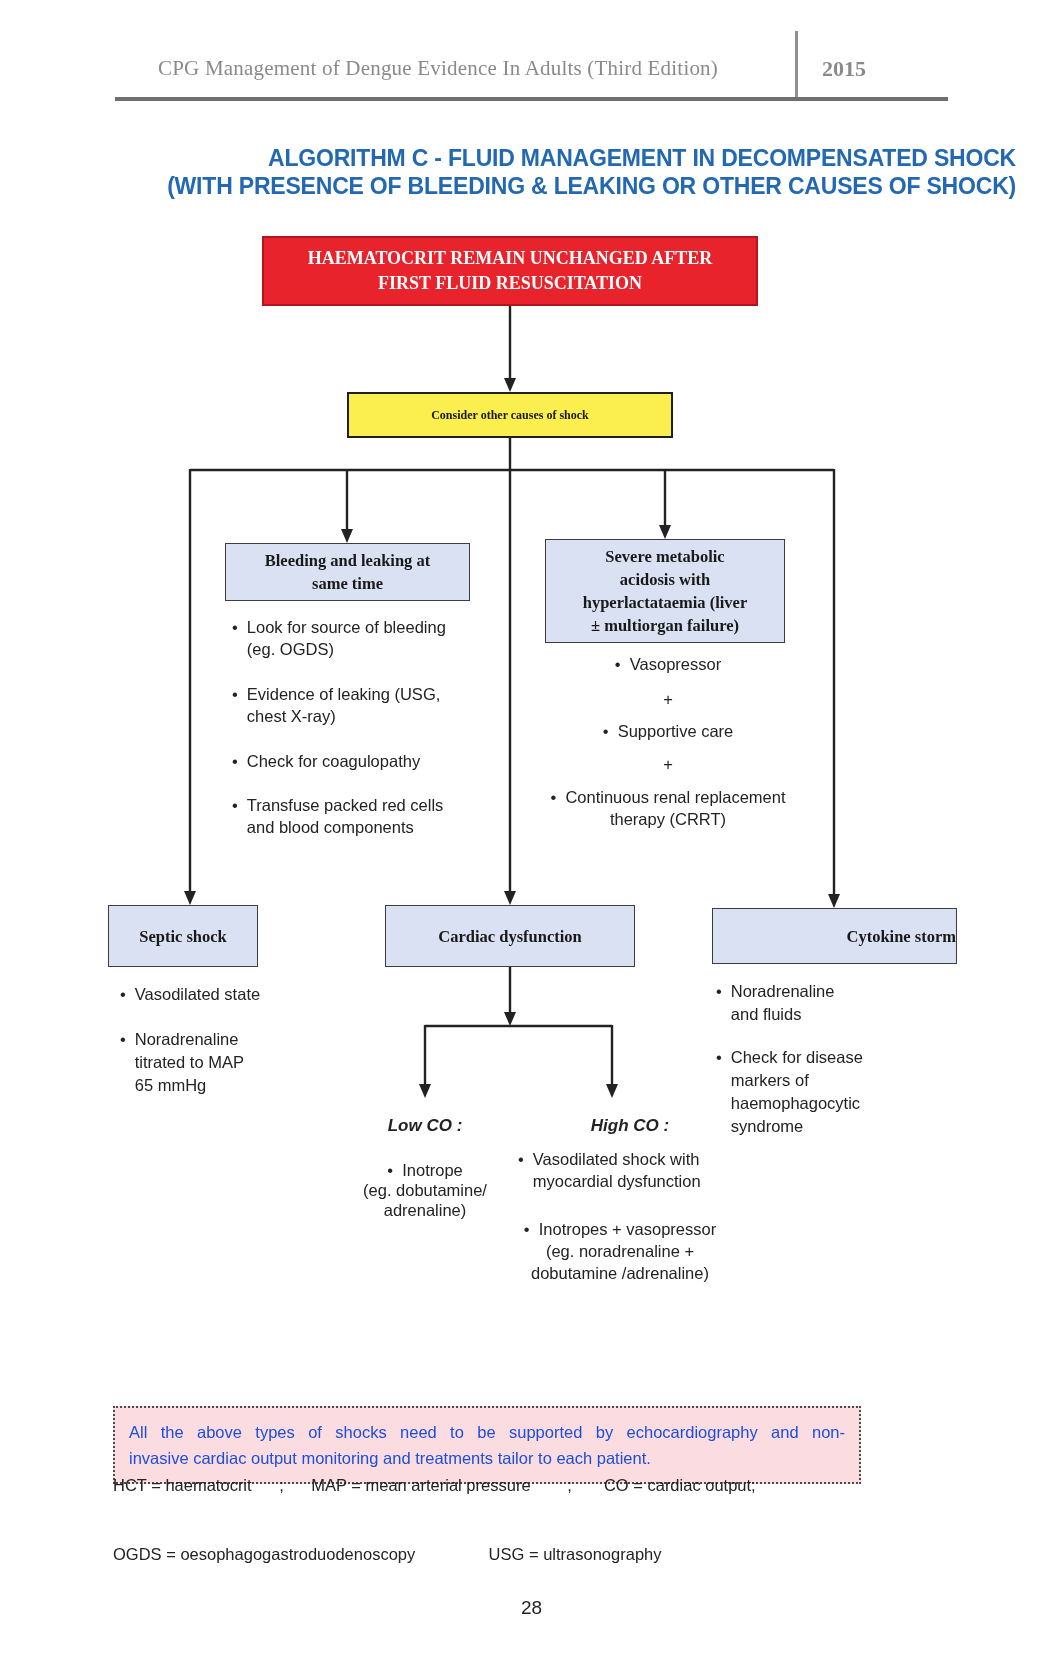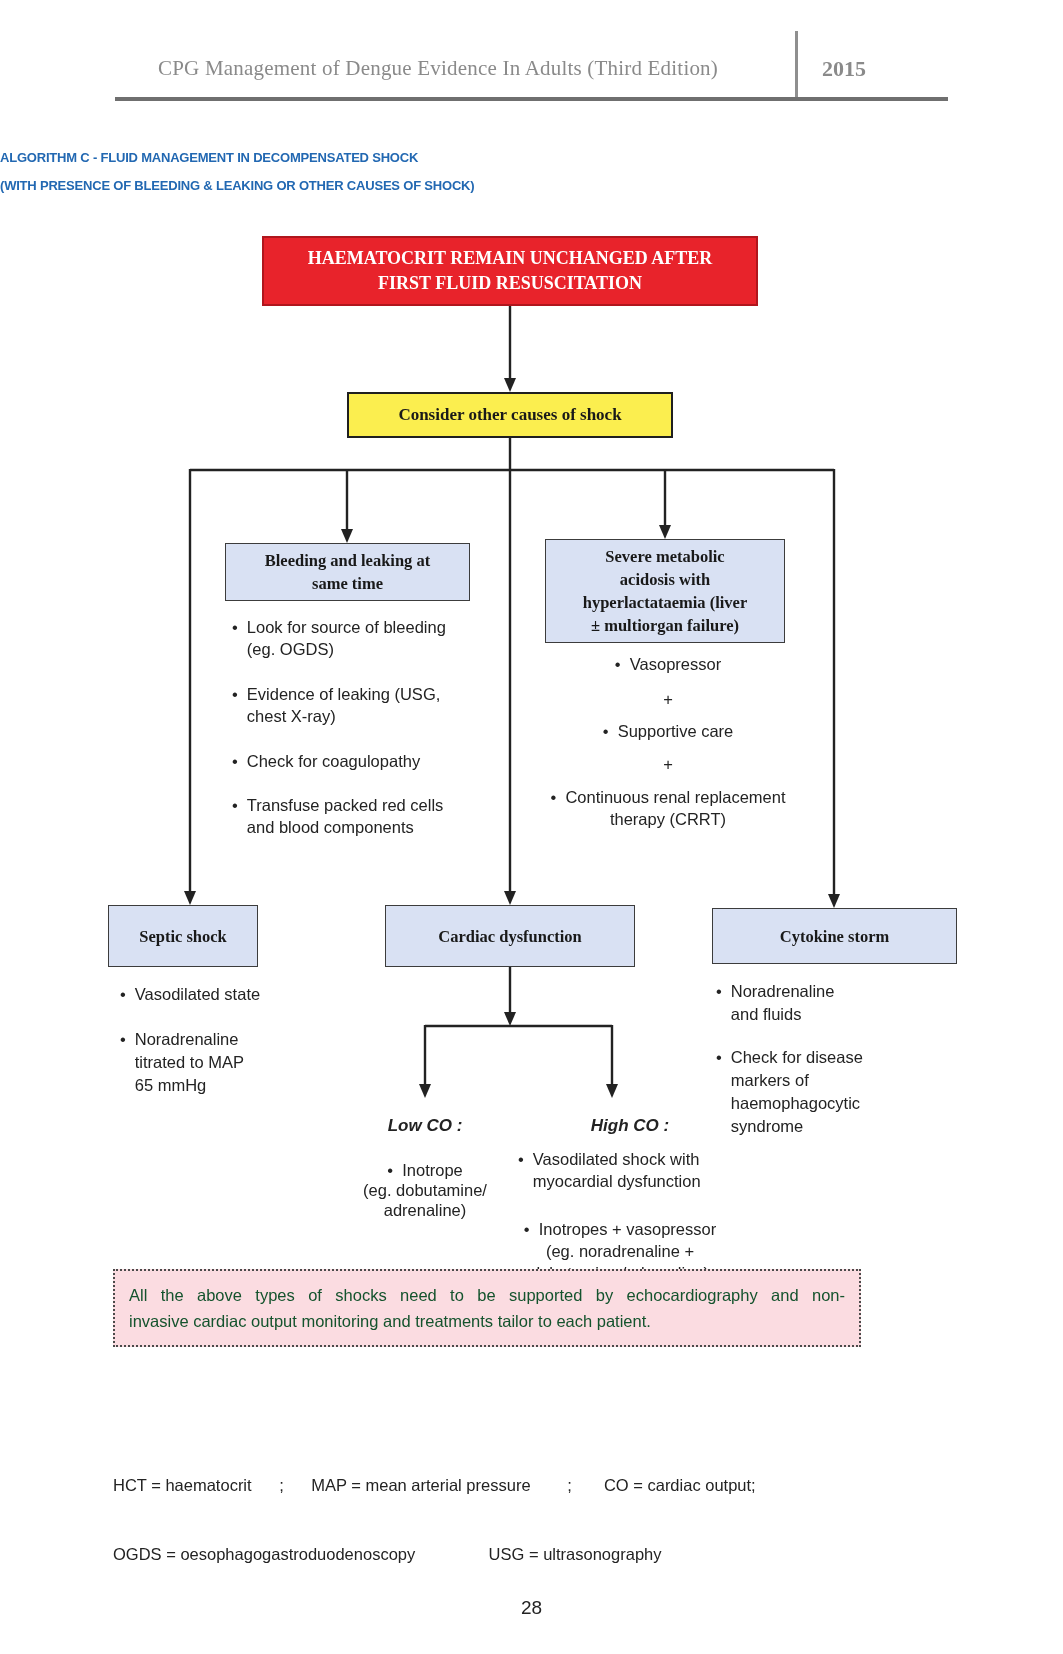--- a/index.html
+++ b/index.html
@@ -9,39 +9,39 @@
 
   
   .hdr-title{left:158px;top:56px;width:640px;font-family:"Liberation Serif","DejaVu Serif",serif;
              font-size:21px;color:#8a8a8a;letter-spacing:.2px;}
   .hdr-bar{left:795px;top:31px;width:3px;height:67px;background:#8f8f8f;}
   .hdr-year{left:822px;top:56px;width:120px;font-family:"Liberation Serif","DejaVu Serif",serif;
             font-size:22px;font-weight:bold;color:#8a8a8a;}
   .hdr-rule{left:115px;top:97px;width:833px;height:4px;background:#6f6f6f;}
 
   
-  .algo-title{left:0;top:144px;width:1016px;text-align:left;color:#2268B2;
-              font-weight:bold;font-size:13px;line-height:28px;letter-spacing:-0.2px;}
+  .algo-title{left:0;top:144px;width:1016px;text-align:right;color:#2268B2;
+              font-weight:bold;font-size:23px;line-height:28px;letter-spacing:-0.2px;}
 
   
   #connectors{left:0;top:0;width:1063px;height:1654px;pointer-events:none;}
 
   
   .box{display:flex;align-items:center;justify-content:center;text-align:center;
        font-weight:bold;box-sizing:border-box;font-family:Liberation Serif, serif;}
   .start-box{left:262px;top:236px;width:496px;height:70px;background:#E8232B;
              border:2px solid #b0161d;color:#ffffff;font-size:18px;line-height:25px;}
   .consider-box{left:347px;top:392px;width:326px;height:46px;background:#FBEE4F;
-                border:2px solid #1f1f1f;color:#191919;font-size:17px;}
+                border:2px solid #1f1f1f;color:#191919;font-size:12px;}
   .node{background:#D9E1F3;border:1.5px solid #3c3c3c;color:#191919;font-size:16.5px;line-height:23px;}
   .bleeding-box{left:225px;top:543px;width:245px;height:58px;}
   .metabolic-box{left:545px;top:539px;width:240px;height:104px;align-items:center;}
   .septic-box{left:108px;top:905px;width:150px;height:62px;}
   .cardiac-box{left:385px;top:905px;width:250px;height:62px;}
-  .cytokine-box{left:712px;top:908px;width:245px;height:56px;}
+  .cytokine-box{left:712px;top:908px;width:245px;height:56px;justify-content:flex-end;}
 
   
   .txt{font-size:16.5px;line-height:22px;color:#232323;}
   .blist .item{display:flex;gap:9px;}
   .blist .dot{flex:0 0 auto;}
   .center-col{text-align:center;}
   .bold-italic{font-weight:bold;font-style:italic;}
 
   .bleeding-bullets{left:232px;top:616px;width:260px;}
   .bb1{margin-bottom:23px;} .bb2{margin-bottom:23px;} .bb3{margin-bottom:22px;}
@@ -55,22 +55,22 @@
   .cytokine-bullets{left:716px;top:980px;width:195px;line-height:23px;}
   .cy1{margin-bottom:20px;}
 
   .lowco-label{left:345px;top:1115px;width:160px;text-align:center;font-size:17px;}
   .highco-label{left:550px;top:1115px;width:160px;text-align:center;font-size:17px;}
   .lowco-bullets{left:330px;top:1148px;width:190px;line-height:20px;font-size:16.5px;margin-top:12px;}
   .highco-b1{left:518px;top:1148px;width:215px;}
   .highco-b2{left:495px;top:1218px;width:250px;line-height:22px;}
 
   
-  .note-box{left:113px;top:1269px;width:748px;box-sizing:border-box;background:#FBDCE1;
-            border:2px dotted #4a4a4a;padding:11px 14px;font-size:16.5px;line-height:26px;color:#14532d;}
+  .note-box{left:113px;top:1406px;width:748px;box-sizing:border-box;background:#FBDCE1;
+            border:2px dotted #4a4a4a;padding:11px 14px;font-size:16.5px;line-height:26px;color:#1d4ed8;}
   .note-line1{text-align:justify;text-align-last:justify;}
 
   .abbrev{left:113px;top:1428px;width:840px;font-size:16.5px;line-height:23px;white-space:pre;color:#232323;}
 
   .page-num{left:0;top:1597px;width:1063px;text-align:center;font-size:19px;color:#232323;}
 </style>
 </head>
 <body>
 
 <div id="page">

